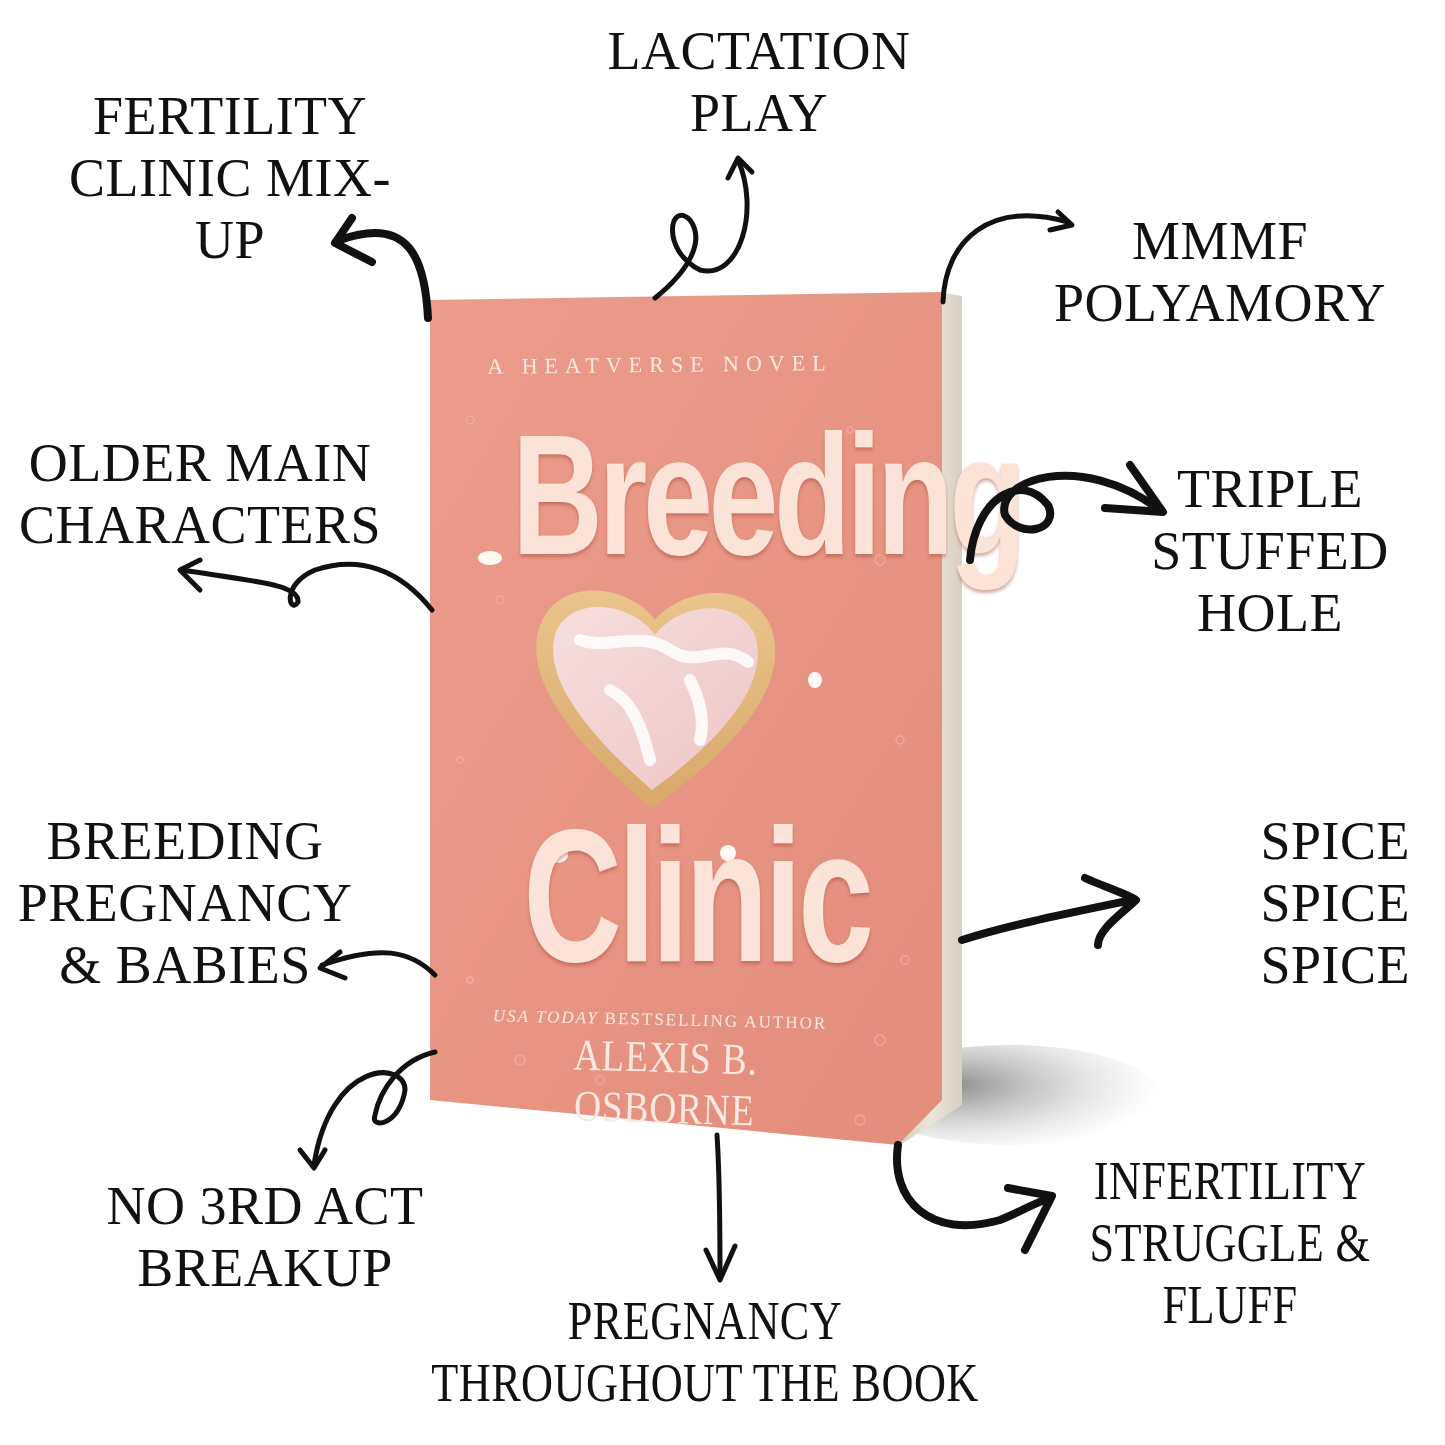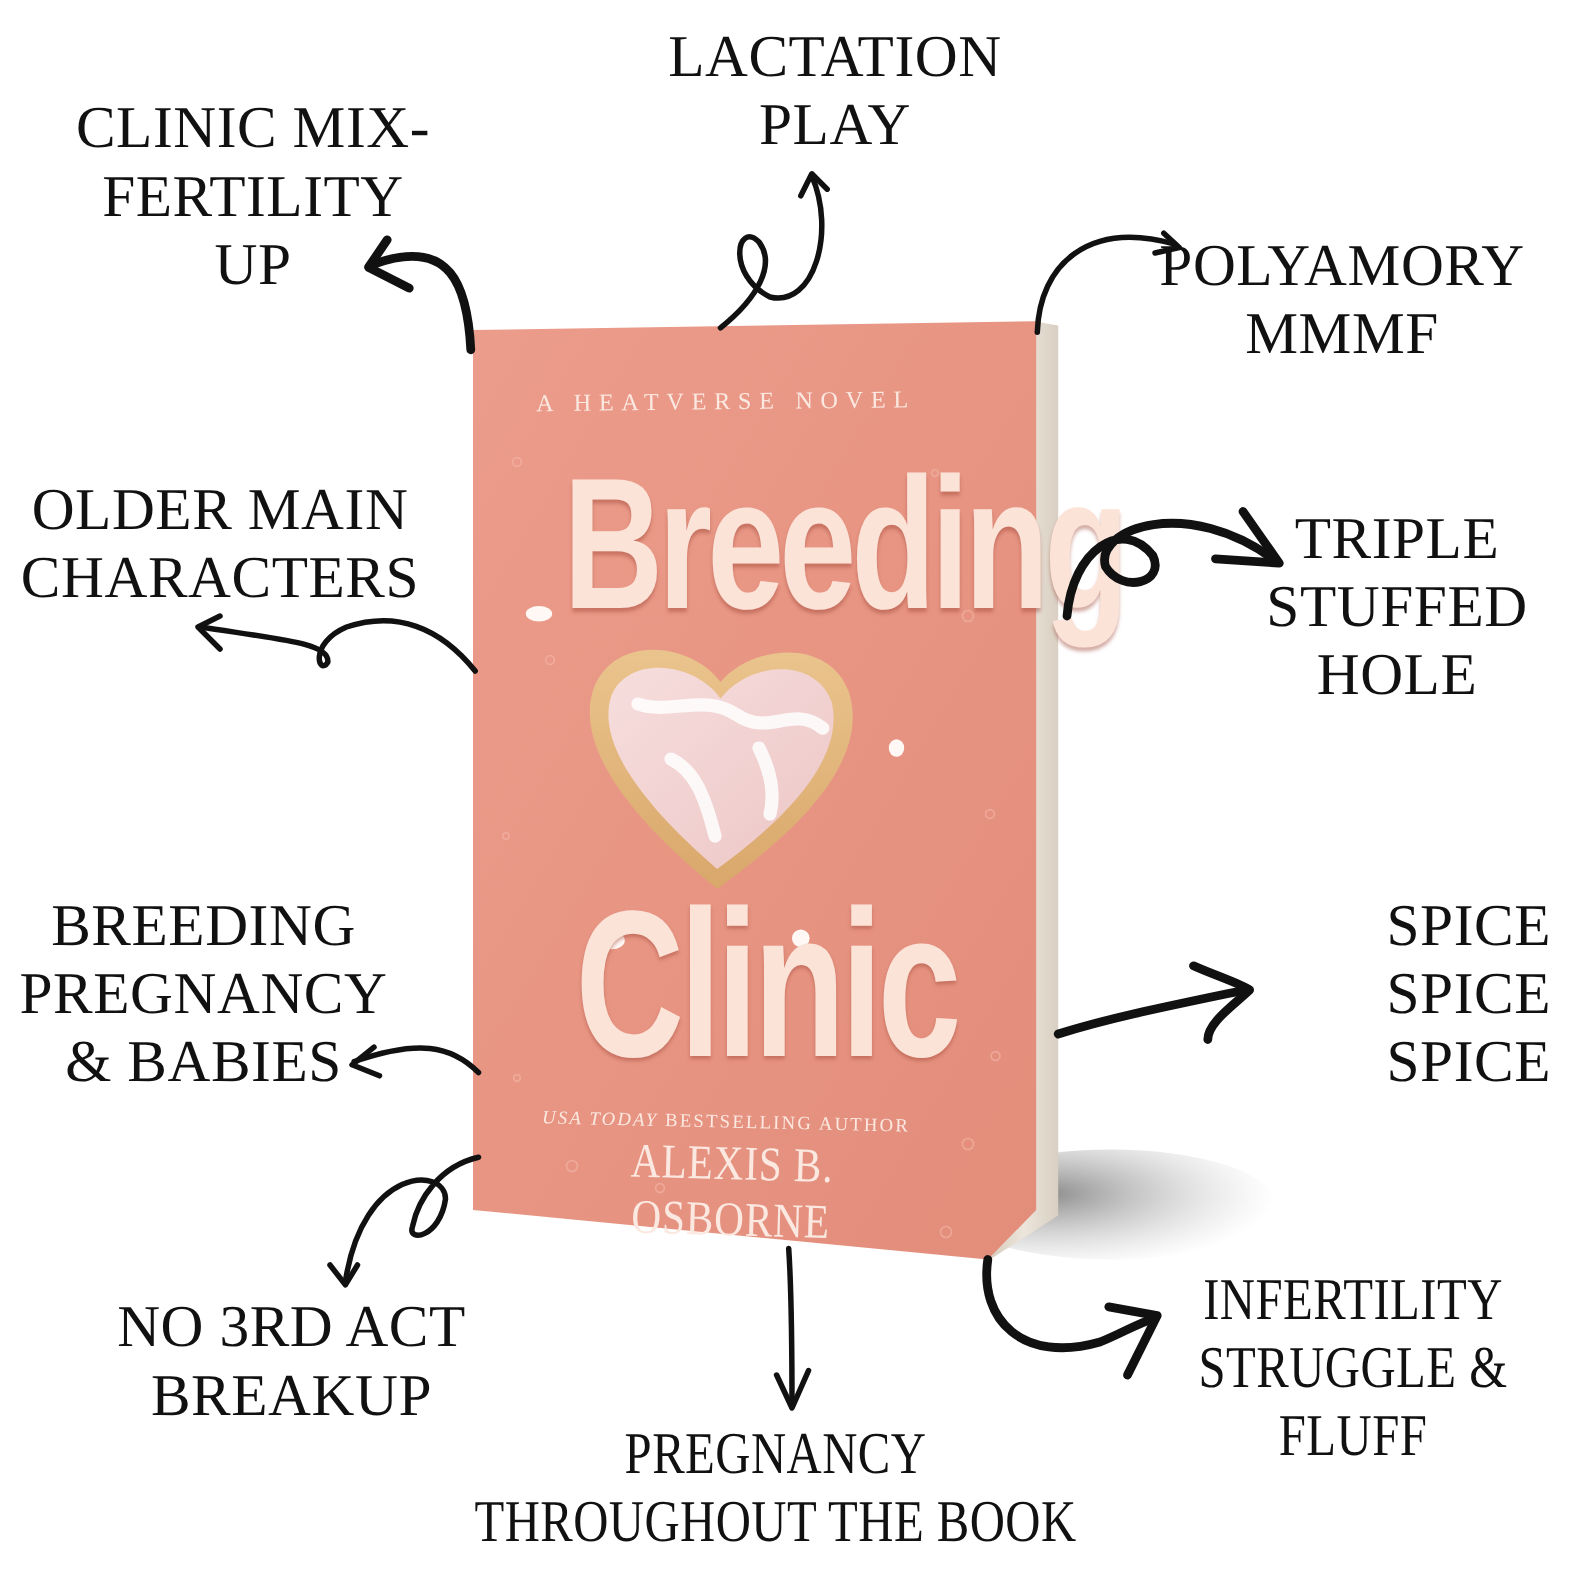--- a/index.html
+++ b/index.html
@@ -145,33 +145,33 @@
     <path d="M706,1250 L720,1280 L735,1246"></path>
   </g>
 
   <g>
     <path class="thick" d="M898,1145 C890,1200 930,1240 1000,1220 C1020,1212 1030,1205 1050,1198"></path>
     <path class="thick" d="M1008,1188 L1052,1196 L1025,1250"></path>
   </g>
 </svg>
 
 <div class="label" style="left:60px; top:85px; width:340px;">
+  <span class="line">FERTILITY</span>
   <span class="line">CLINIC MIX-</span>
-  <span class="line">FERTILITY</span>
   <span class="line">UP</span>
 </div>
 
 <div class="label" style="left:584px; top:20px; width:350px;">
   <span class="line">LACTATION</span>
   <span class="line">PLAY</span>
 </div>
 
 <div class="label" style="left:1040px; top:210px; width:360px;">
+  <span class="line">MMMF</span>
   <span class="line">POLYAMORY</span>
-  <span class="line">MMMF</span>
 </div>
 
 <div class="label" style="left:15px; top:432px; width:370px;">
   <span class="line">OLDER MAIN</span>
   <span class="line">CHARACTERS</span>
 </div>
 
 <div class="label" style="left:1140px; top:458px; width:260px;">
   <span class="line">TRIPLE</span>
   <span class="line">STUFFED</span>

